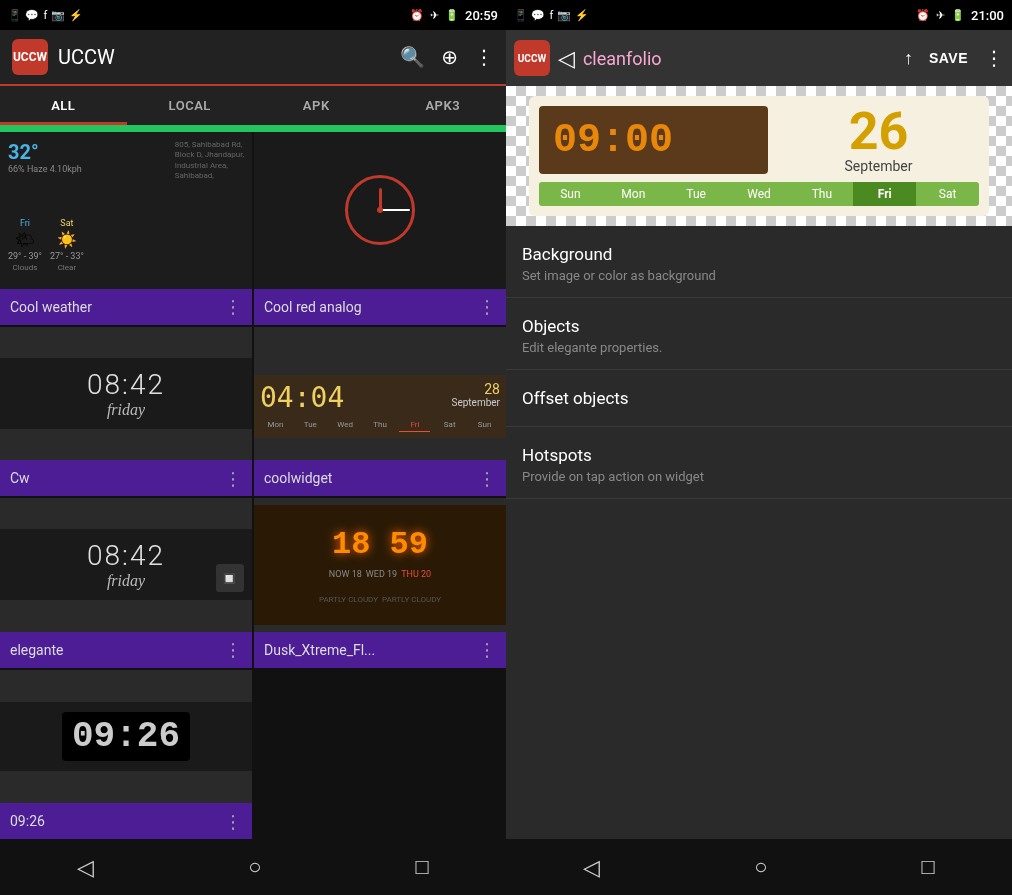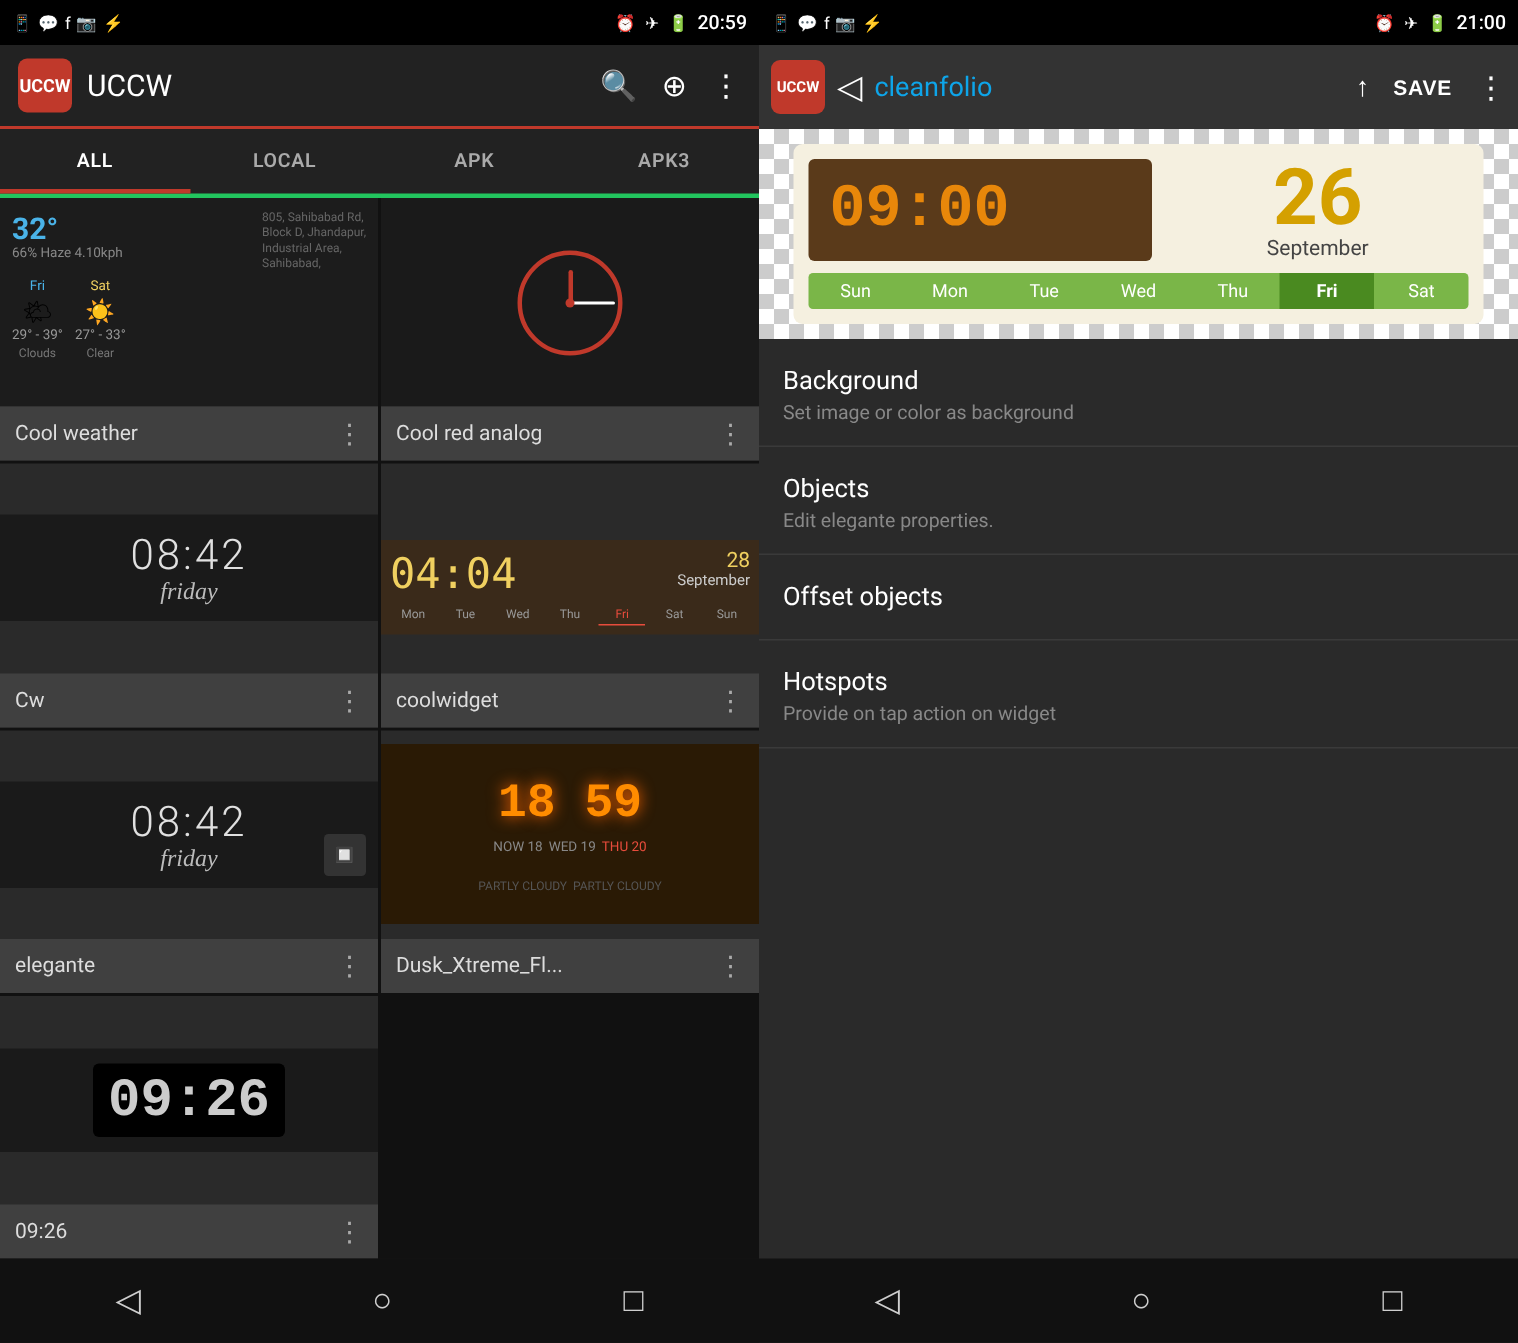--- a/index.html
+++ b/index.html
@@ -80,21 +80,21 @@
       color: #fff;
       font-size: 20px;
       cursor: pointer;
     }
 
     .tabs-bar {
       height: 46px;
       background: #222;
       display: flex;
       align-items: stretch;
-      border-bottom: 3px solid #22c55e;
+      border-bottom: 7px solid #22c55e;
     }
     .tab {
       flex: 1;
       display: flex;
       align-items: center;
       justify-content: center;
       color: #aaa;
       font-size: 13px;
       font-weight: 600;
       cursor: pointer;
@@ -136,41 +136,42 @@
       display: flex;
       align-items: center;
       justify-content: center;
     }
     .widget-label-bar {
       height: 36px;
       display: flex;
       align-items: center;
       justify-content: space-between;
       padding: 0 10px;
-      background: #404040;
+      background: #4c1d95;
     }
     .widget-name {
       color: #ddd;
       font-size: 14px;
     }
     .dots-icon {
       color: #aaa;
       font-size: 18px;
       cursor: pointer;
     }
 
     
     .cool-weather-preview {
       width: 100%;
       height: 100%;
       background: #1c1c1c;
       display: flex;
       flex-direction: column;
       padding: 8px;
       font-size: 11px;
+      gap: 32px;
     }
     .cw-top {
       display: flex;
       justify-content: space-between;
       align-items: flex-start;
     }
     .cw-temp {
       color: #4ab3e8;
       font-size: 20px;
       font-weight: bold;
@@ -340,21 +341,21 @@
       align-items: center;
       padding: 0 8px;
       gap: 8px;
     }
     .back-icon {
       color: #fff;
       font-size: 22px;
       cursor: pointer;
     }
     .right-title {
-      color: #0ea5e9;
+      color: #f9a8d4;
       font-size: 18px;
       font-weight: 400;
       flex: 1;
     }
     .save-btn {
       color: #fff;
       font-size: 14px;
       font-weight: 600;
       background: none;
       border: none;

